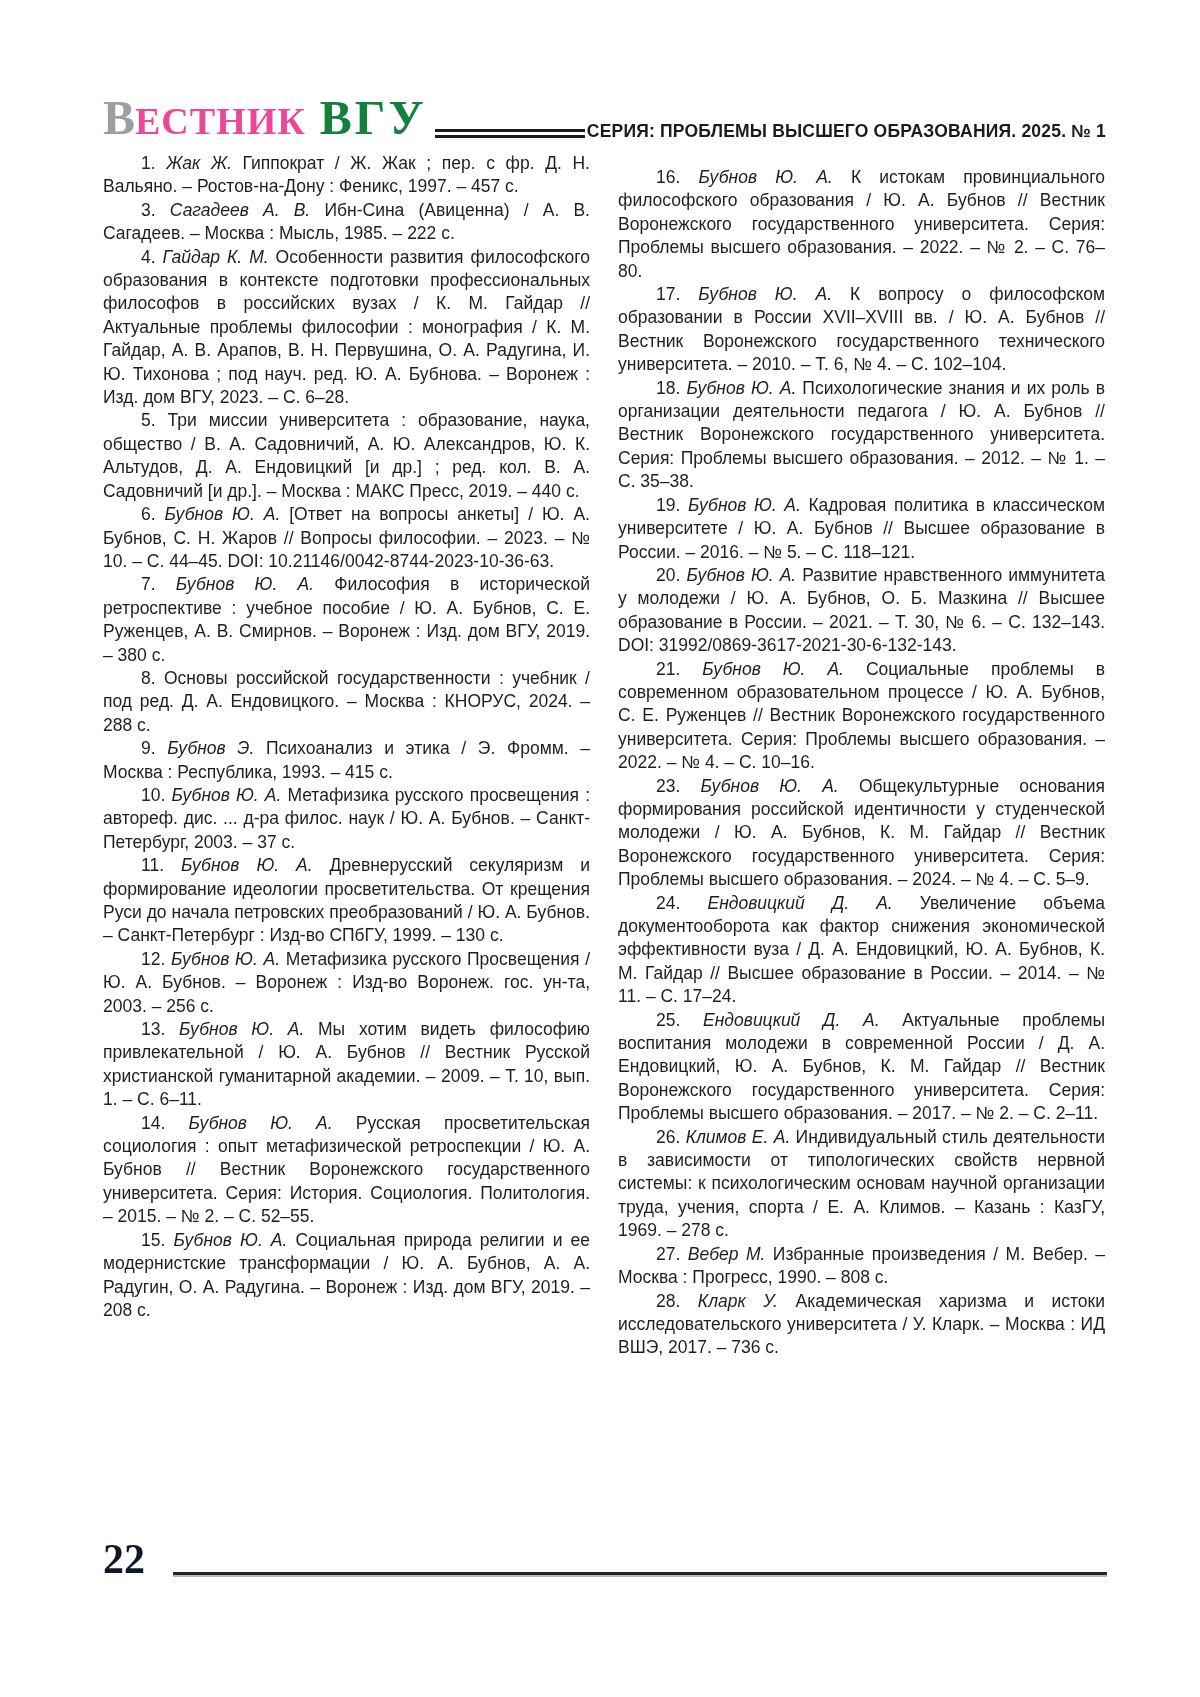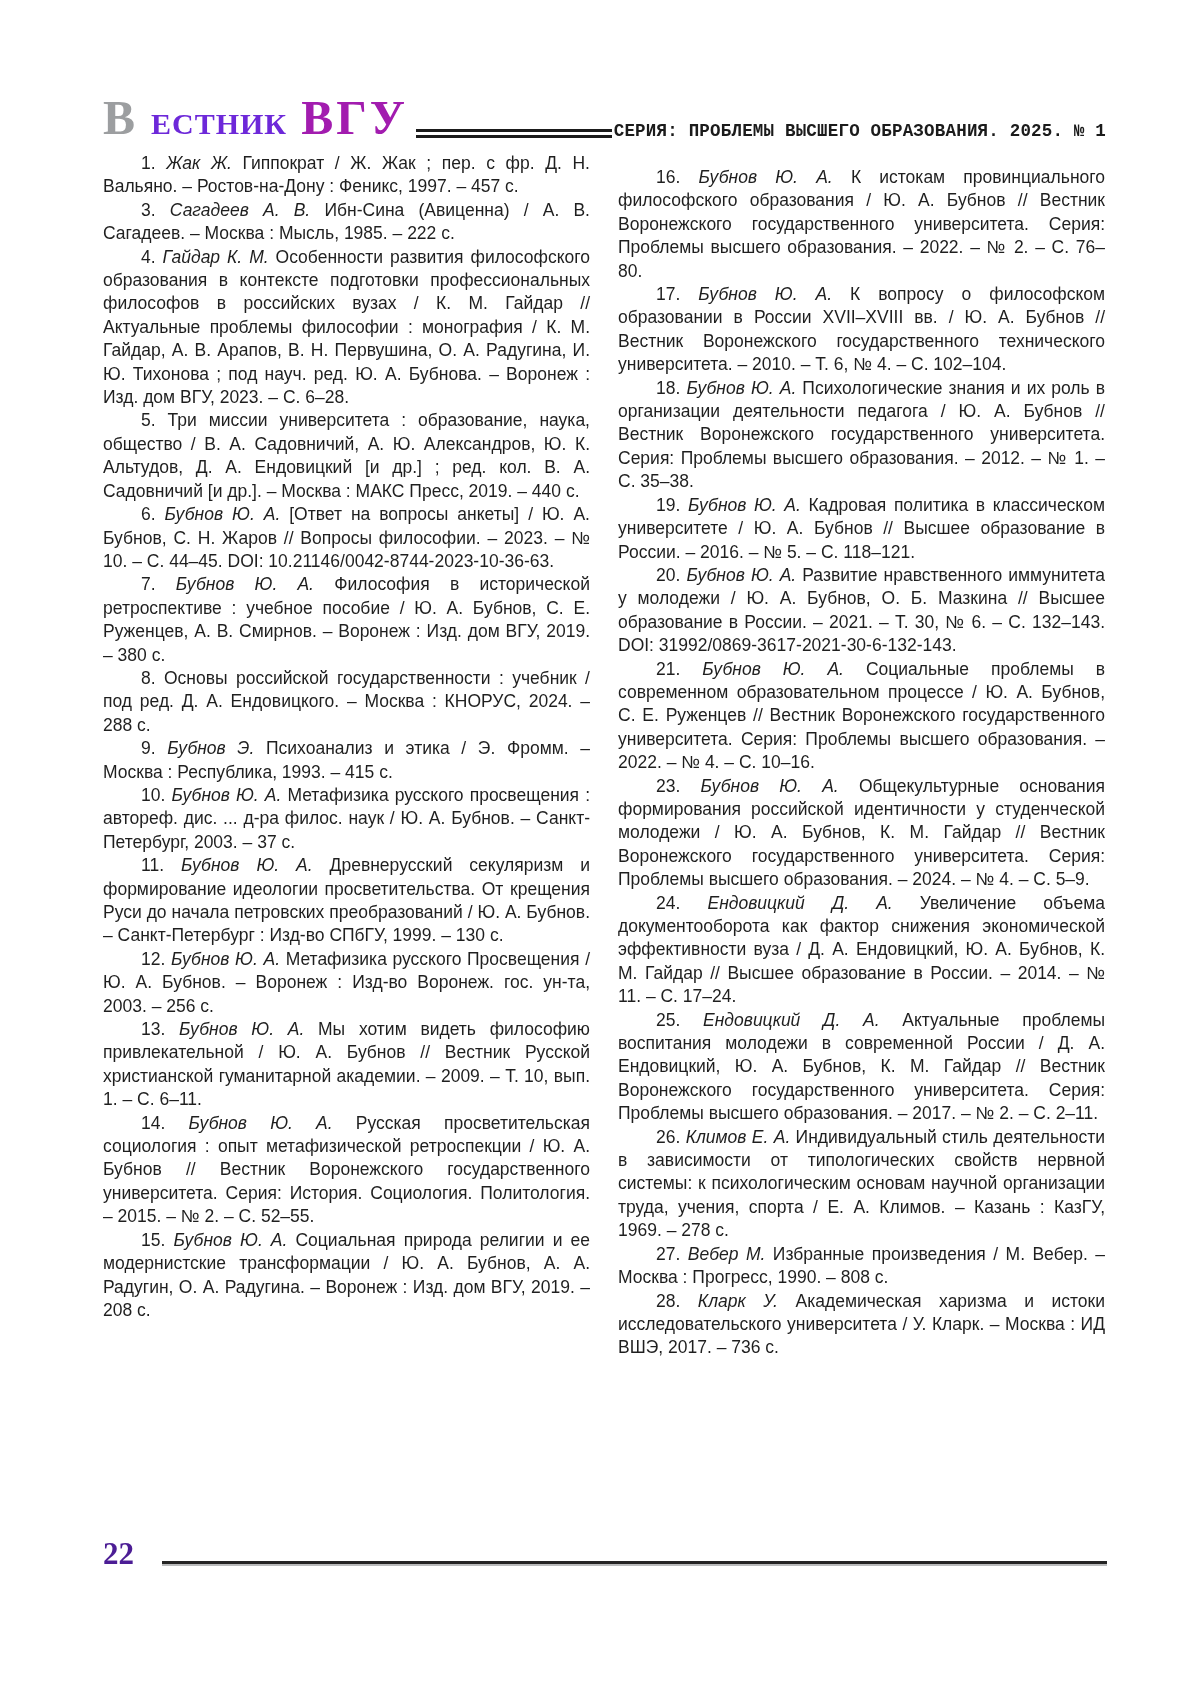--- a/index.html
+++ b/index.html
@@ -12,29 +12,29 @@
     font-family:"Liberation Sans", sans-serif;
     color:#1f1f1f;
   }
   
   .journal-header {
     position:absolute; left:103px; top:96px; width:1003px; height:46px;
     display:flex; align-items:flex-end;
   }
   .logo { white-space:nowrap; font-family:"Liberation Serif", serif; font-weight:bold; line-height:1; }
   .logo-initial { font-size:48px; color:#9c9ea0; }
-  .logo-word    { font-size:30px; color:#6d28d9; letter-spacing:1px;margin-left:16px; }
-  .logo-acronym { font-size:48px; color:#a21caf; letter-spacing:3px; margin-left:14px; }
+  .logo-word    { font-size:38px; color:#ec4899; letter-spacing:1px; }
+  .logo-acronym { font-size:48px; color:#15803d; letter-spacing:3px; margin-left:14px; }
   .header-rule {
     flex:1; height:9px; margin:0 0 4px 8px;
     border-top:3px solid #1b1b1b; border-bottom:3px solid #1b1b1b;
   }
   .series-title {
     font-weight:bold; font-size:17.5px; line-height:1; letter-spacing:0.2px;
-    margin:12px 0 2px 2px; white-space:nowrap; color:#1b1b1b;font-family:Liberation Mono, monospace;
+    margin:12px 0 2px 2px; white-space:nowrap; color:#1b1b1b;
   }
   
   .col {
     position:absolute; width:487px;
     font-size:17.5px; line-height:23.4px;
     text-align:justify;
     hyphens:auto; -webkit-hyphens:auto;
   }
   .col-left  { left:103px; top:152px; }
   .col-right { left:618px; top:166px; }
@@ -44,21 +44,21 @@
   }
   p.ref { margin:0; text-indent:38px; }
   .ref-auth { font-style:italic; }
   
   .page-footer {
     position:absolute; left:103px; top:1538px; width:1004px;
     display:flex; align-items:flex-end;
   }
   .page-number {
     font-family:"Liberation Serif", serif; font-weight:bold;
-    font-size:31px; line-height:1; color:#4c1d95;
+    font-size:42px; line-height:1; color:#0f172a;
   }
   .footer-rule {
     flex:1; height:3px; margin:0 0 5px 28px;
     background:#242424;
     box-shadow:0 2px 0 #b9babb;
   }
 </style>
 </head>
 <body>
 

